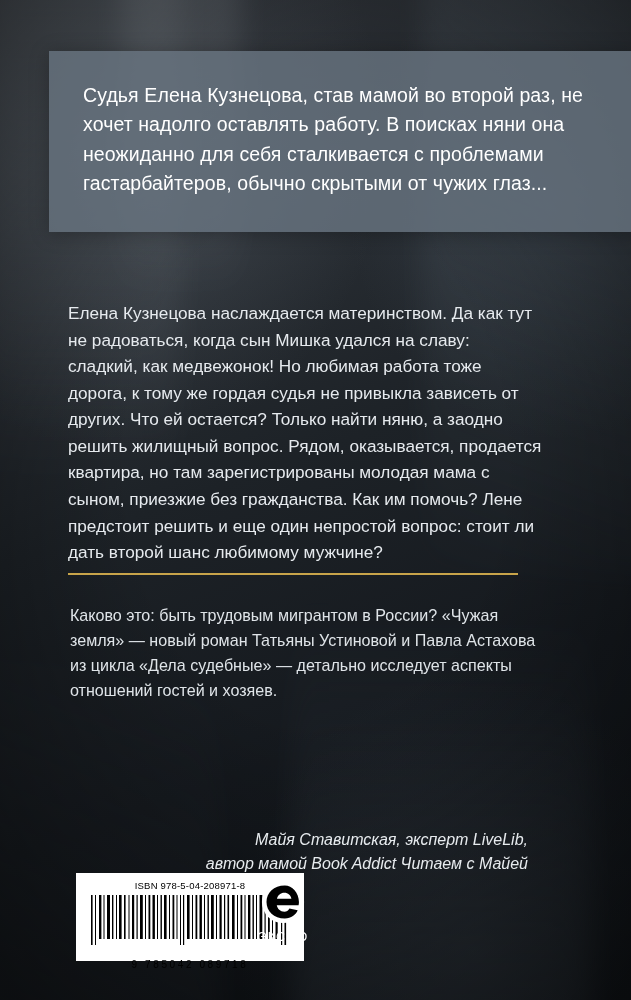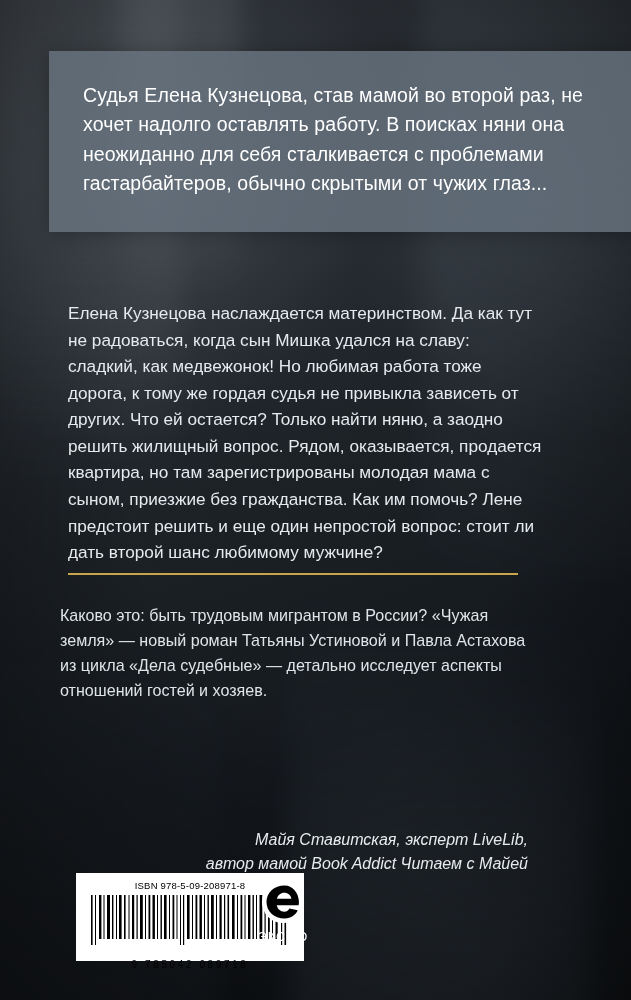--- a/index.html
+++ b/index.html
@@ -82,21 +82,21 @@
     position: absolute;
     left: 68px;
     top: 573px;
     width: 450px;
     height: 2px;
     background: #c8a44a;
   }
 
   .review-block {
     position: absolute;
-    left: 60px;
+    left: 70px;
     top: 603px;
     width: 480px;
     color: #dfe4e8;
   }
   .review-block p {
     margin: 0 0 18px 0;
     font-size: 16.1px;
     line-height: 1.545;
   }
   .review-block p:last-of-type { margin-bottom: 0; }
@@ -193,21 +193,21 @@
   <div class="review-block">
     <p>Каково это: быть трудовым мигрантом в России? «Чужая земля» — новый роман Татьяны Устиновой и Павла Астахова из цикла «Дела судебные» — детально исследует аспекты отношений гостей и хозяев.</p>
   </div>
 
   <div class="attribution">
     <div>Майя Ставитская, эксперт LiveLib,</div>
     <div>автор мамой Book Addict Читаем с Майей</div>
   </div>
 
   <div class="bottom-bar">
-    <div class="isbn-text">ISBN 978-5-09-208971-8</div>
+    <div class="isbn-text">ISBN 978-5-04-208971-8</div>
     <svg class="barcode" viewBox="0 0 206 50">
       <rect x="0" y="0" width="206" height="50" fill="#ffffff"></rect>
       <g fill="#000000">
         <rect x="4" y="0" width="1.6" height="50"></rect>
         <rect x="8" y="0" width="1" height="50"></rect>
         <rect x="12" y="0" width="2.4" height="44"></rect>
         <rect x="16.5" y="0" width="1" height="44"></rect>
         <rect x="20" y="0" width="3" height="44"></rect>
         <rect x="25" y="0" width="1.4" height="44"></rect>
         <rect x="29" y="0" width="1" height="44"></rect>

